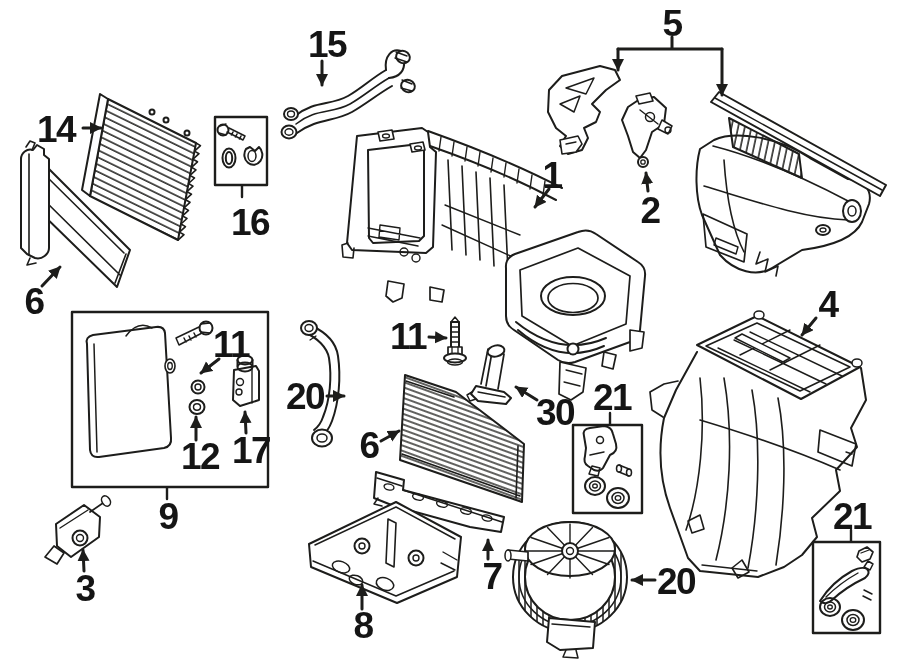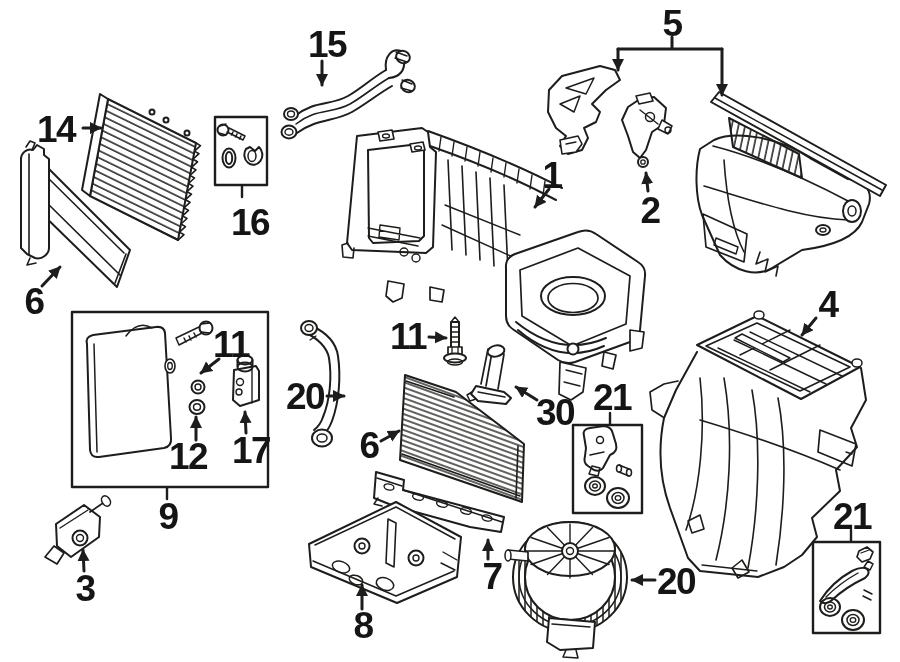--- a/index.html
+++ b/index.html
@@ -328,21 +328,21 @@
 <div class="callout" style="left:650px;top:210px">2</div>
 <div class="callout" style="left:250px;top:222px">16</div>
 <div class="callout" style="left:34px;top:301px">6</div>
 <div class="callout" style="left:828px;top:304px">4</div>
 <div class="callout" style="left:408px;top:336px">11</div>
 <div class="callout" style="left:231px;top:344px">11</div>
 <div class="callout" style="left:305px;top:396px">20</div>
 <div class="callout" style="left:369px;top:445px">6</div>
 <div class="callout" style="left:555px;top:412px">30</div>
 <div class="callout" style="left:612px;top:397px">21</div>
-<div class="callout" style="left:188px;top:456px">12</div>
+<div class="callout" style="left:200px;top:456px">12</div>
 <div class="callout" style="left:251px;top:450px">17</div>
 <div class="callout" style="left:168px;top:516px">9</div>
 <div class="callout" style="left:85px;top:588px">3</div>
 <div class="callout" style="left:363px;top:625px">8</div>
 <div class="callout" style="left:492px;top:576px">7</div>
 <div class="callout" style="left:676px;top:581px">20</div>
 <div class="callout" style="left:852px;top:516px">21</div>
 
 </div>
 

